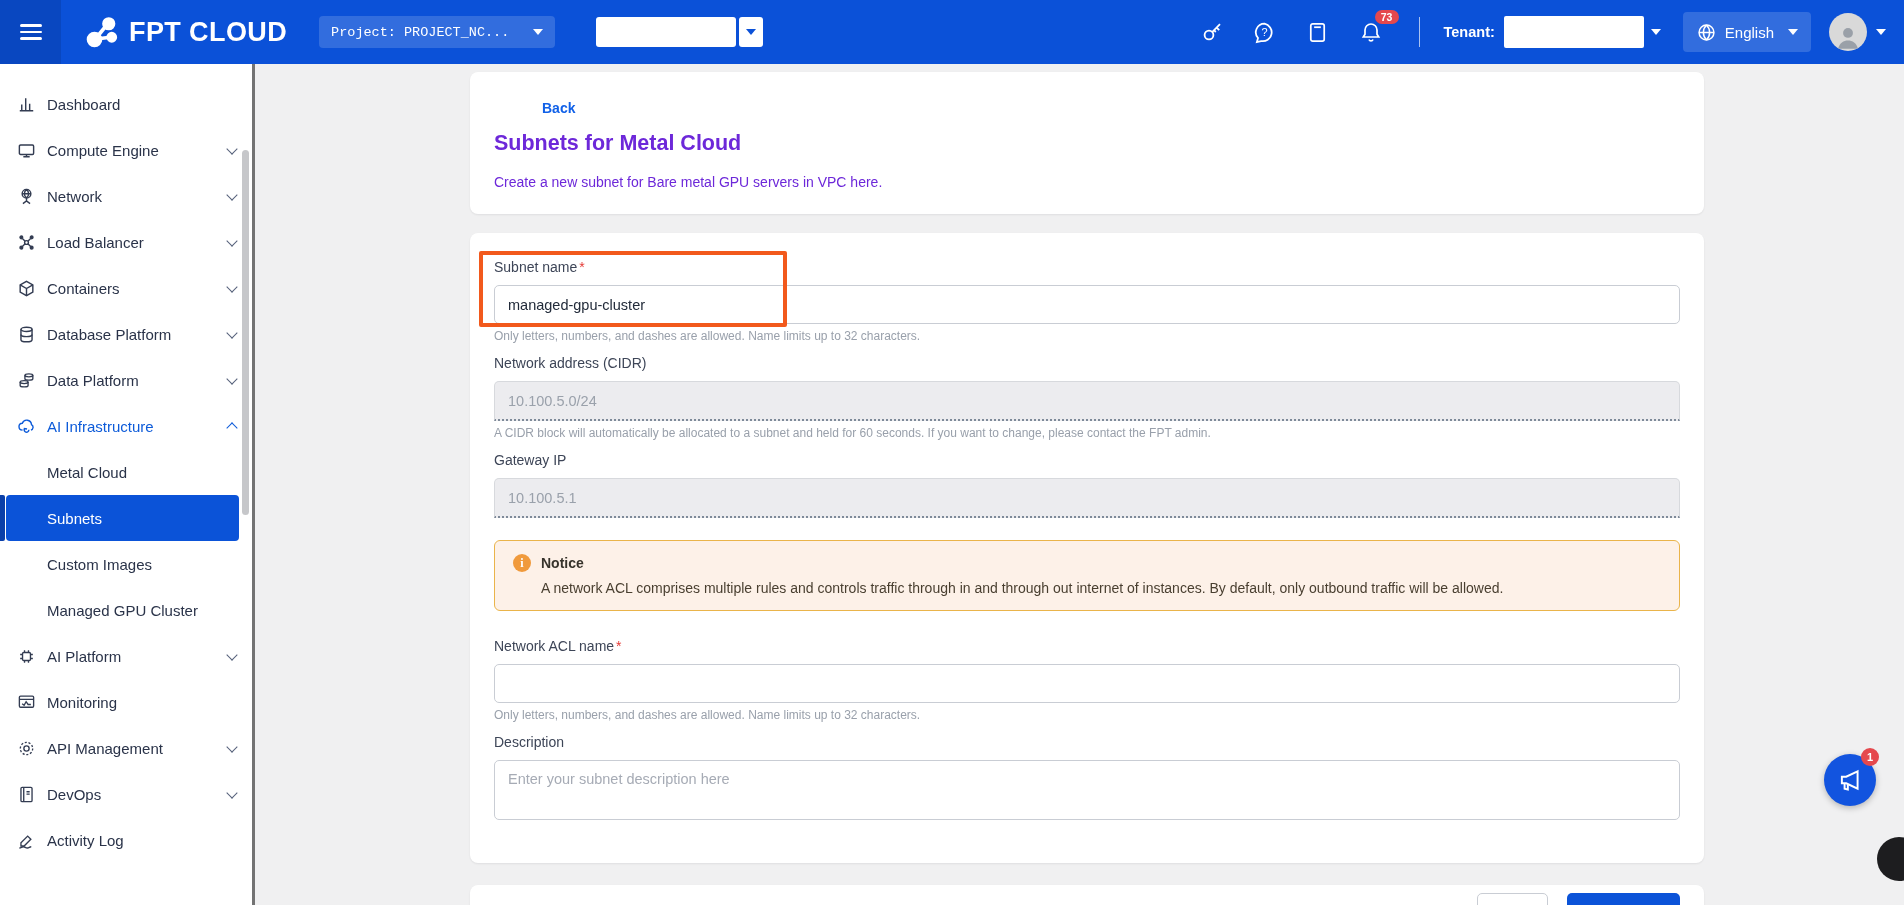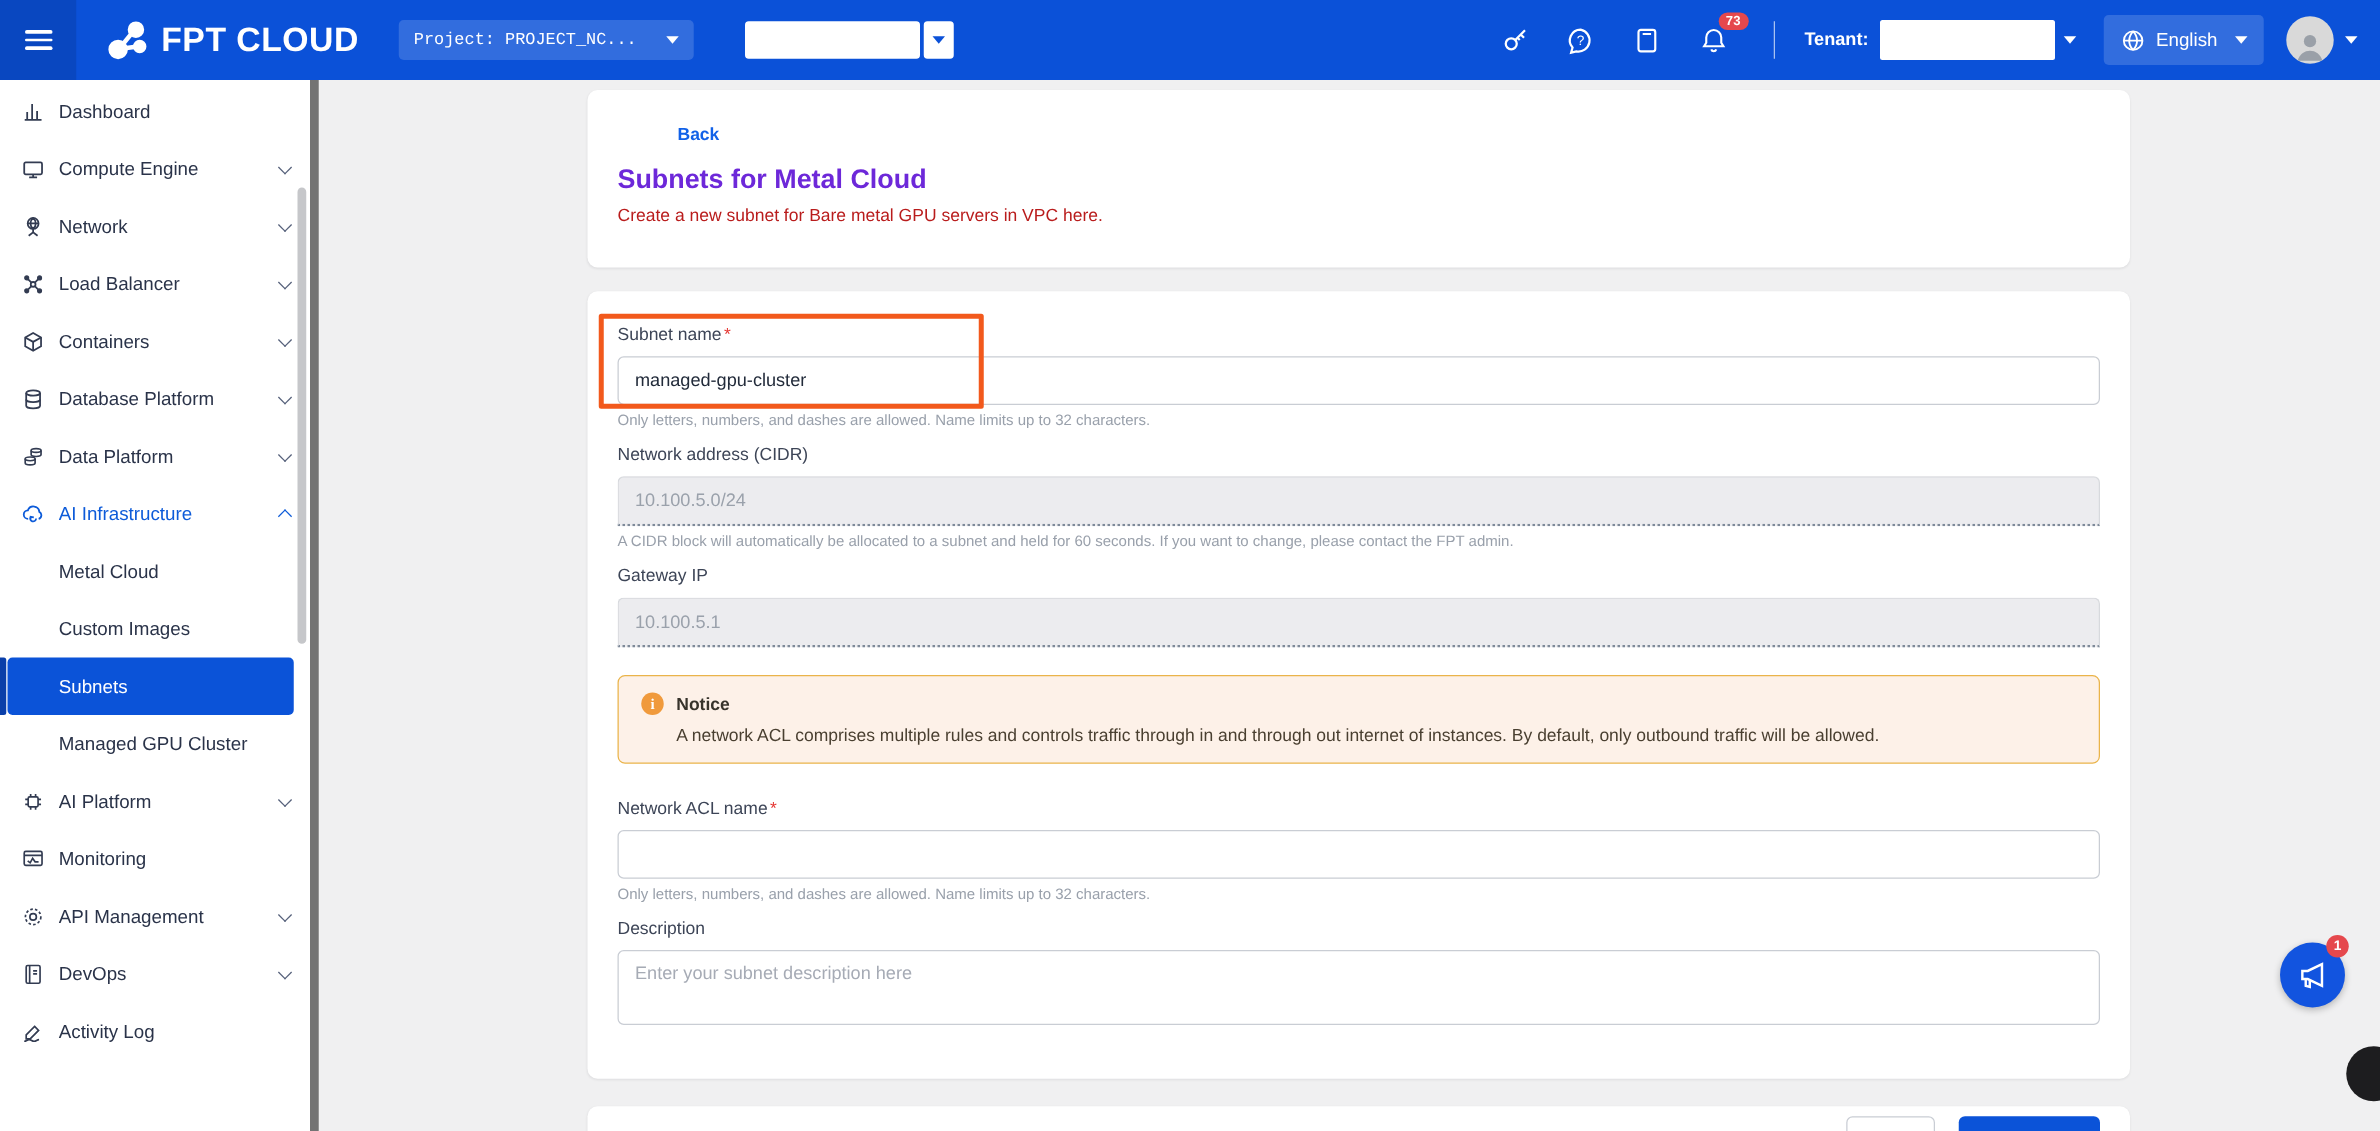--- a/index.html
+++ b/index.html
@@ -27,39 +27,39 @@
   .tenant-label { font-size:14.5px; font-weight:bold; margin-right:9px; }
   .tenant-field { width:140px; height:32px; background:#fff; border:none; border-radius:2px; padding:0 8px; font-size:13px; color:#223; }
   .tenant-caret { margin-left:7px; cursor:pointer; }
   .lang-pill { margin-left:22px; height:40px; gap:8px; padding:0 13px; flex:none; }
   .lang-pill .lbl { font-size:15px; }
   .lang-pill .tri { margin-left:6px; }
   .avatar-wrap { display:flex; align-items:center; gap:9px; margin-left:18px; cursor:pointer; }
   .avatar { width:38px; height:38px; border-radius:50%; background:#d9d9d9; overflow:hidden; display:flex; align-items:flex-end; justify-content:center; }
 
   
-  .sidebar { position:absolute; left:0; top:64px; width:255px; bottom:0; background:#fff; border-right:7px solid #737373; z-index:10; padding-top:2px; }
+  .sidebar { position:absolute; left:0; top:64px; width:255px; bottom:0; background:#fff; border-right:3px solid #737373; z-index:10; padding-top:17px; }
   .nav-item { height:46px; display:flex; align-items:center; padding:0 16px 0 17px; font-size:15px; color:#2a3349; cursor:pointer; position:relative; }
   .nav-icon { width:19px; height:19px; margin-right:11px; color:#333c52; flex:none; display:flex; align-items:center; justify-content:center; }
   .nav-label { flex:1; white-space:nowrap; overflow:hidden; }
   .chev { width:8px; height:8px; border-right:1.8px solid #55607a; border-bottom:1.8px solid #55607a; transform:rotate(45deg); margin-top:-3px; flex:none; }
   .chev.up { transform:rotate(225deg); margin-top:4px; }
   .nav-item.child { padding-left:47px; }
   .nav-item.hl, .nav-item.hl .nav-icon { color:#0d5bd9; }
   .nav-item.hl .chev { border-color:#0d5bd9; }
   .nav-item.active { background:#0b53d8; color:#fff; border-radius:4px; margin:0 13px 0 6px; padding-left:41px; }
   .nav-item.active::before { content:''; position:absolute; left:-6px; top:0; width:5px; height:100%; background:#0a3fa9; border-radius:0 2px 2px 0; }
   .sb-thumb { position:absolute; right:3px; top:86px; width:7px; height:365px; background:#c6c7ca; border-radius:4px; cursor:grab; }
 
   
   .card { position:absolute; background:#fff; border-radius:8px; box-shadow:0 1px 2px rgba(27,31,35,.08); }
   .card-head { left:470px; top:72px; width:1234px; height:142px; padding:27px 24px; }
   .back-link { font-size:14px; font-weight:bold; color:#1161e8; cursor:pointer; display:inline-block;padding-left:48px; }
   .page-title { font-size:21.5px; font-weight:bold; color:#6d28d9; margin-top:14px; }
-  .page-sub { font-size:14px; color:#b91c1c; margin-top:8px; }
+  .page-sub { font-size:14px; color:#6d28d9; margin-top:18px; }
 
   .card-form { left:470px; top:233px; width:1234px; height:630px; padding:24px; }
   .f-label { font-size:14px; color:#3d4557; margin-bottom:10px; }
   .req { color:#e53935; margin-left:2px; }
   .t-input { width:100%; height:39px; border:1px solid #c9cdd4; border-radius:5px; font-size:14.5px; padding:0 13px; color:#222b3a; background:#fff; font-family:"Liberation Sans",sans-serif; }
   .t-input::placeholder, textarea::placeholder { color:#a6abb5; }
   .t-input.disabled { background:#ececef; border:1px solid #d7d9dd; border-bottom:2px dotted #7e8a99; color:#9aa1ab; border-radius:5px 5px 0 0; height:40px; }
   .helper { font-size:12px; color:#99a0ab; margin-top:5px; }
   .mt { margin-top:12px; }
   .mt2 { margin-top:27px; }
@@ -255,25 +255,25 @@
           <path d="M9.5 14.5a3 3 0 105.5 1.7 M9.3 18l.2-3.5 3.2.6"></path>
         </svg>
       </span>
     <span class="nav-label">AI Infrastructure</span>
     <span class="chev up"></span>
   </div>
 
   <div class="nav-item child">
     <span class="nav-label">Metal Cloud</span>
   </div>
+  <div class="nav-item child active">
+    <span class="nav-label">Subnets</span>
+  </div>
   <div class="nav-item child">
     <span class="nav-label">Custom Images</span>
-  </div>
-  <div class="nav-item child active">
-    <span class="nav-label">Subnets</span>
   </div>
   <div class="nav-item child">
     <span class="nav-label">Managed GPU Cluster</span>
   </div>
 
   <div class="nav-item">
     <span class="nav-icon">
       <svg width="19" height="19" viewBox="0 0 24 24" fill="none" stroke="currentColor" stroke-width="1.7">
           <rect x="7" y="7" width="10" height="10" rx="1.5"></rect>
           <path d="M9.5 7V4 M14.5 7V4 M9.5 20v-3 M14.5 20v-3 M7 9.5H4 M7 14.5H4 M20 9.5h-3 M20 14.5h-3"></path>

